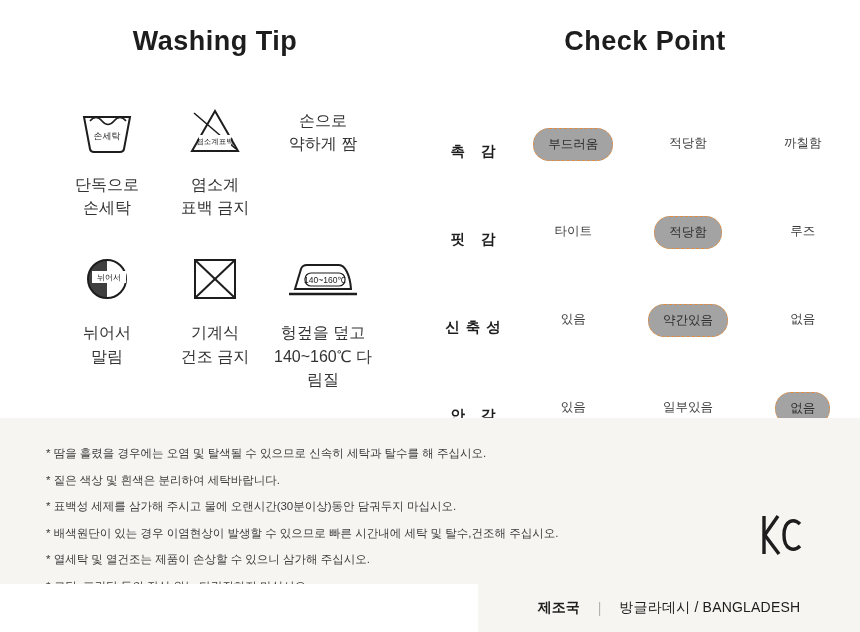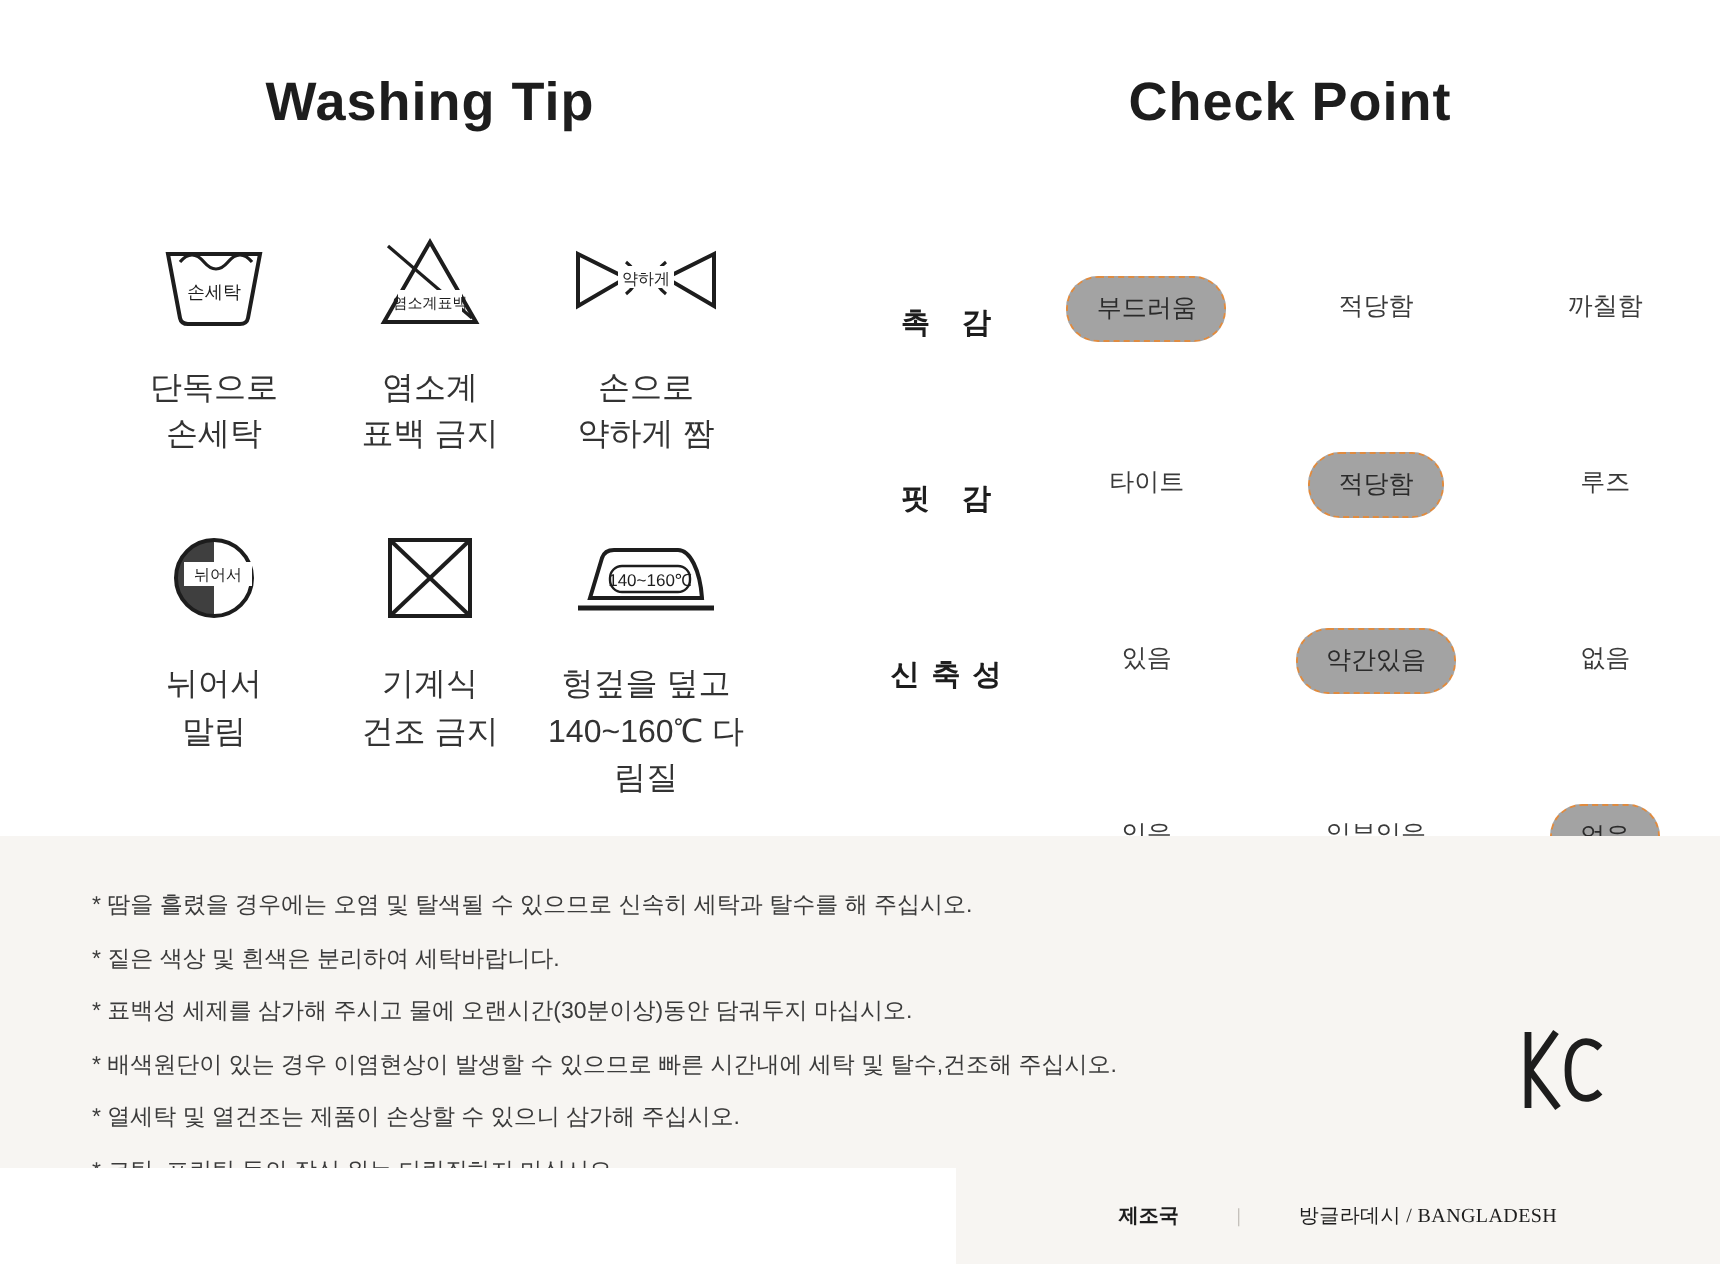--- a/index.html
+++ b/index.html
@@ -13,21 +13,21 @@
     font-family: "Liberation Sans", sans-serif;
     color: #2b2b2b;
     position: relative;
     overflow: hidden;
   }
 
   
   .headings {
     display: flex;
     width: 860px;
-    padding-top: 36px;
+    padding-top: 26px;
     box-sizing: border-box;
   }
   .head-left, .head-right {
     text-align: center;
     font-size: 27px;
     font-weight: bold;
     letter-spacing: 0.5px;
     color: #1d1d1d;
   }
   .head-left { width: 430px; }
@@ -152,24 +152,23 @@
   .footer-band {
     position: absolute;
     left: 478px;
     top: 0;
     width: 382px;
     height: 48px;
     background: #f7f5f2;
     display: flex;
     align-items: center;
     justify-content: center;
-    gap: 29px;
-    font-size: 10px;
+    gap: 18px;
+    font-size: 14px;
     color: #1d1d1d;
-    font-family: Liberation Serif, serif;
   }
   .footer-band .f-key { font-weight: bold; }
   .footer-band .f-div { color: #b7b2ac; }
   .footer-band .f-val { letter-spacing: 0.2px; }
 </style>
 </head>
 <body>
 
 <div class="headings">
   <div class="head-left">Washing Tip</div>
@@ -202,31 +201,20 @@
             <line x1="10" y1="8" x2="52" y2="44" stroke="#1d1d1d" stroke-width="1.6"></line>
             <rect x="15" y="30" width="32" height="11" fill="#ffffff"></rect>
             <text x="31" y="39" font-size="7.5" text-anchor="middle" fill="#1d1d1d" font-family="'Liberation Sans',sans-serif">염소계표백</text>
           </svg>
         </div>
         <div class="wash-label">염소계
 표백 금지</div>
       </div>
 
       <div class="wash-item">
-        <div class="wash-icon">
-          <svg width="80" height="52" viewBox="0 0 80 52">
-            <path d="M6,12 L30,24 L6,38 Z" fill="none" stroke="#1d1d1d" stroke-width="2"></path>
-            <path d="M74,12 L50,24 L74,38 Z" fill="none" stroke="#1d1d1d" stroke-width="2"></path>
-            <path d="M30,24 L50,24" stroke="#1d1d1d" stroke-width="2"></path>
-            <path d="M30,16 q10,8 0,16" fill="none" stroke="#1d1d1d" stroke-width="1.6"></path>
-            <path d="M50,16 q-10,8 0,16" fill="none" stroke="#1d1d1d" stroke-width="1.6"></path>
-            <rect x="26" y="18" width="28" height="11" fill="#ffffff"></rect>
-            <text x="40" y="27" font-size="8" text-anchor="middle" fill="#1d1d1d" font-family="'Liberation Sans',sans-serif">약하게</text>
-          </svg>
-        </div>
         <div class="wash-label">손으로
 약하게 짬</div>
       </div>
 
     </div>
 
     <div class="wash-row">
 
       <div class="wash-item">
         <div class="wash-icon">

